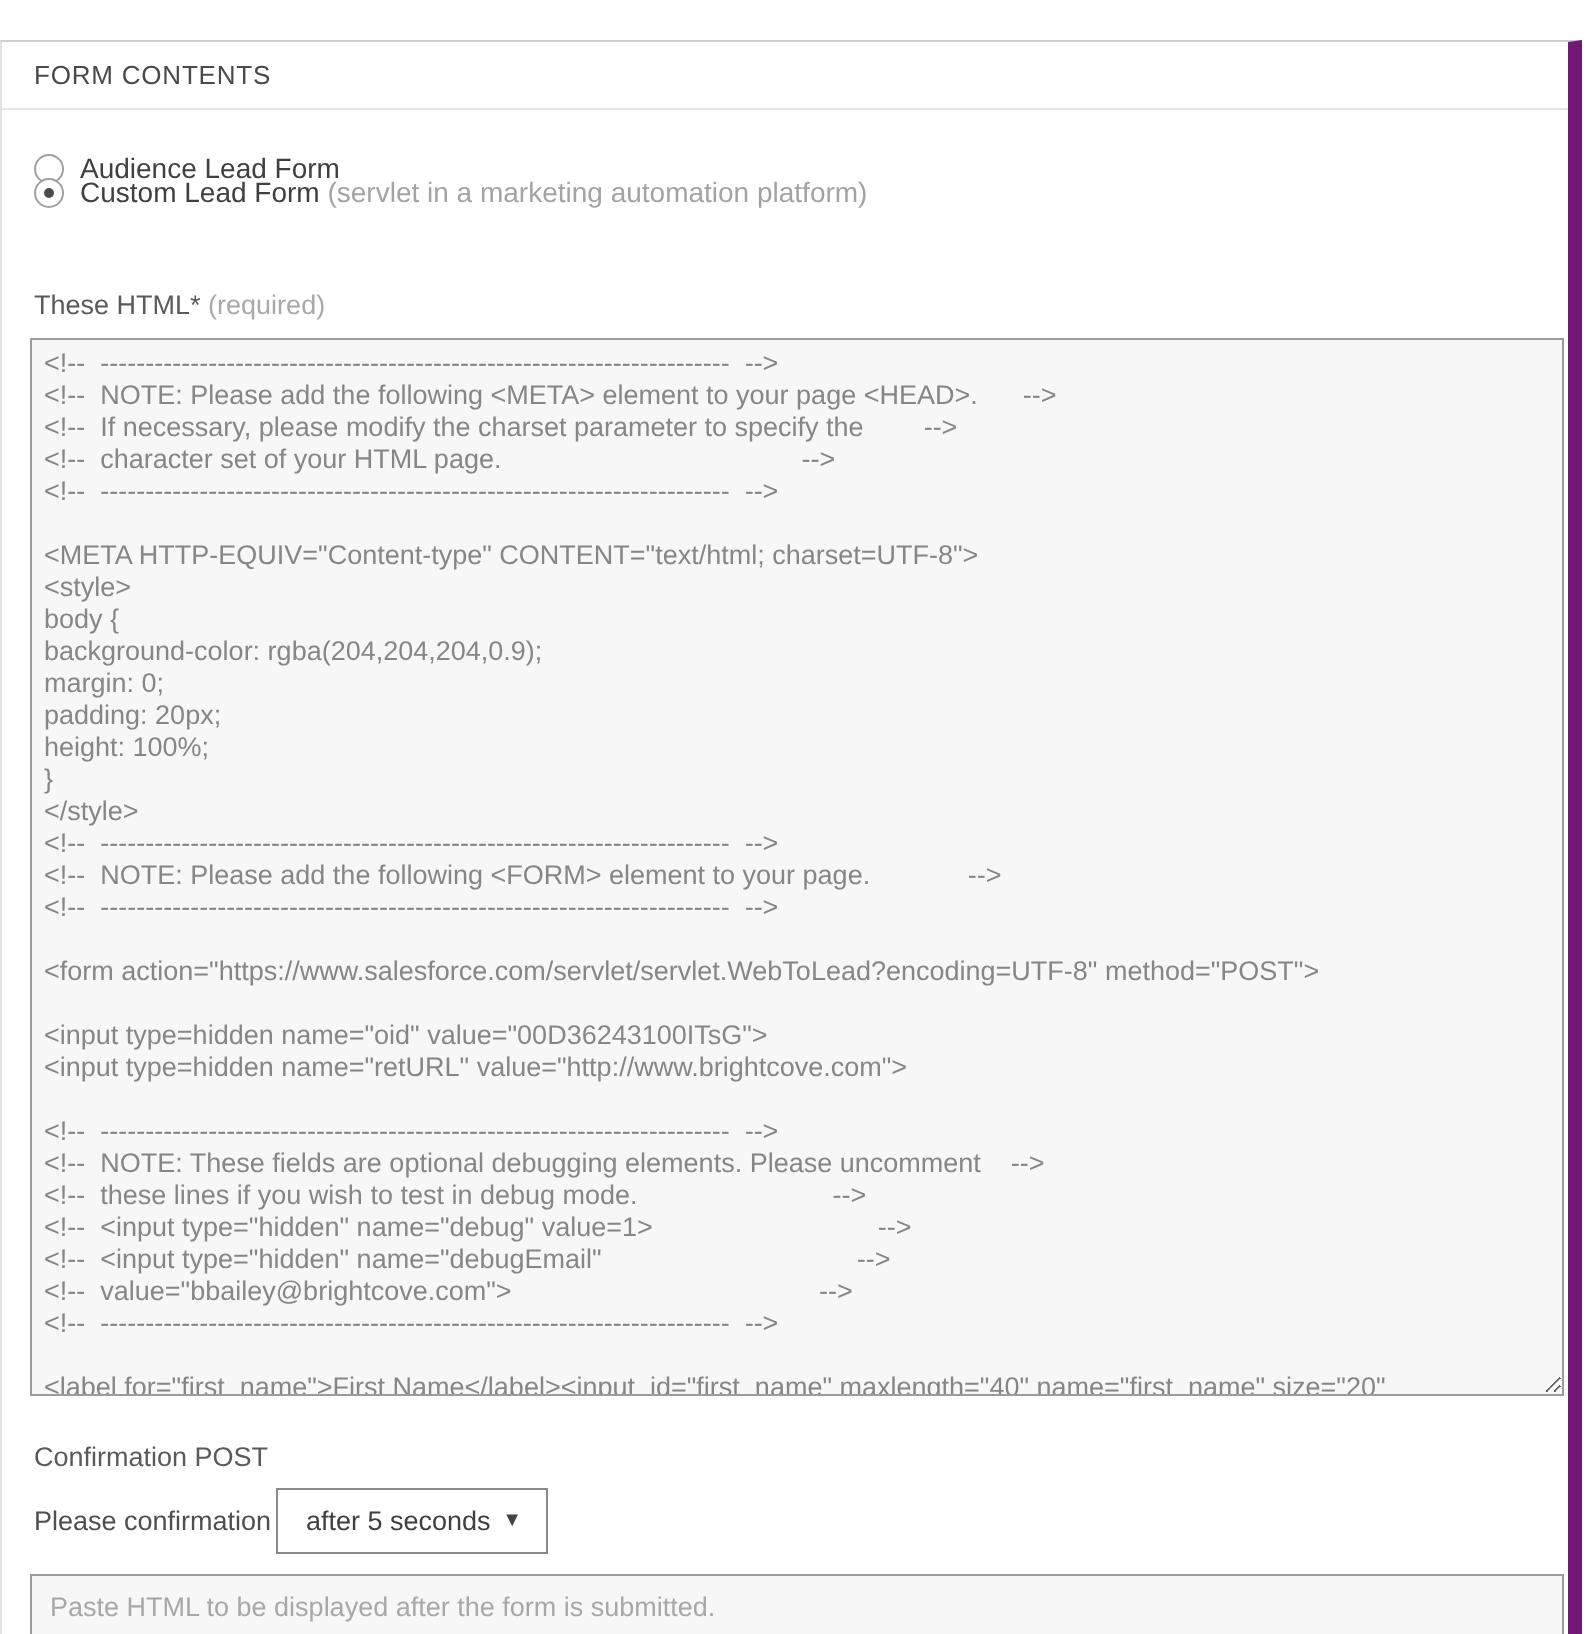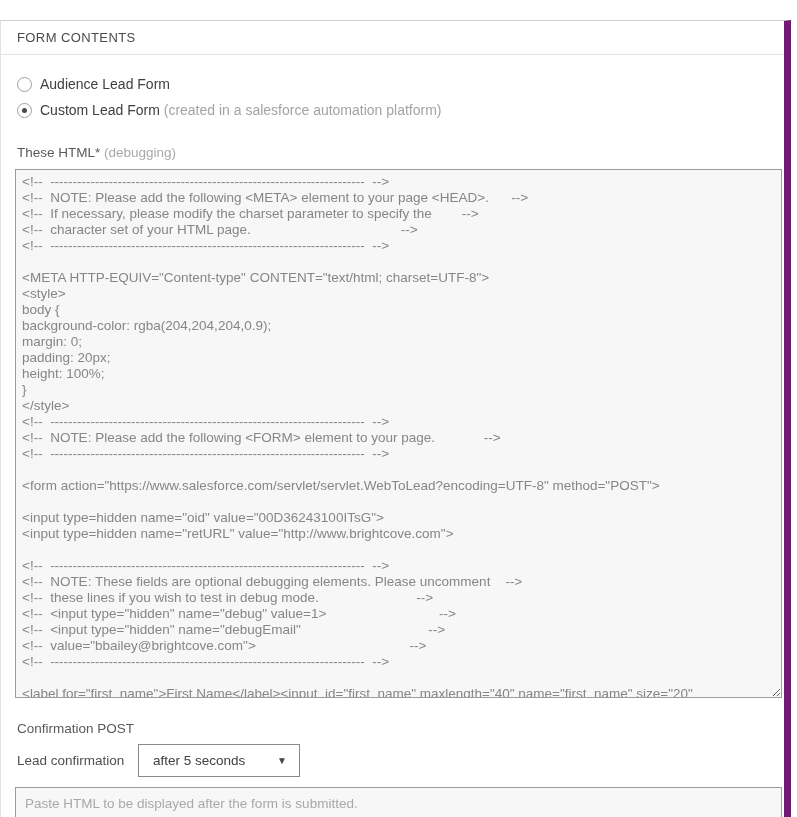--- a/index.html
+++ b/index.html
@@ -33,21 +33,21 @@
     background: #e4e4e4;
   }
   .radio-row {
     position: absolute;
     left: 16px;
     display: flex;
     align-items: center;
     cursor: default;
   }
   .radio-row.first  { top: 55px; }
-  .radio-row.second { top: 81px; }
+  .radio-row.second { top: 67px; }
   .radio-circle {
     width: 15px; height: 15px;
     border: 1px solid #a0a0a0;
     border-radius: 50%;
     background: #ffffff;
     margin-right: 8px;
     position: relative;
     flex: 0 0 auto;
   }
   .radio-circle.checked::after {
@@ -110,21 +110,21 @@
   textarea.confirmation-area { padding: 8px 9px; }
   .close-row-label {
     position: absolute;
     left: 16px; top: 732px;
     font-size: 13.5px;
     color: #4f4f4f;
   }
   .select-box {
     position: absolute;
     left: 137px; top: 723px;
-    width: 162px; height: 33px;
+    width: 136px; height: 33px;
     background: #ffffff;
     border: 1px solid #8a8a8a;
     display: flex;
     align-items: center;
     cursor: default;
   }
   .select-value {
     font-size: 13.5px;
     color: #404040;
     padding-left: 14px;
@@ -147,24 +147,24 @@
 
   <div class="radio-row first">
     <span class="radio-circle"></span>
     <span class="radio-label">Audience Lead Form</span>
   </div>
 
   <div class="radio-row second">
     <span class="radio-circle checked"></span>
     <span class="radio-label">Custom Lead Form</span>
     <span class="muted-note">&nbsp;</span>
-    <span class="muted-note">(created in a salesforce automation platform)</span>
+    <span class="muted-note">(servlet in a marketing automation platform)</span>
   </div>
 
-  <div class="field-label label-form-html"><span>These HTML*</span><span>&nbsp;</span><span class="req">(debugging)</span></div>
+  <div class="field-label label-form-html"><span>These HTML*</span><span>&nbsp;</span><span class="req">(required)</span></div>
 
   <textarea class="form-html-area" spellcheck="false" style="">&lt;!--  ----------------------------------------------------------------------  --&gt;
 &lt;!--  NOTE: Please add the following &lt;META&gt; element to your page &lt;HEAD&gt;.      --&gt;
 &lt;!--  If necessary, please modify the charset parameter to specify the        --&gt;
 &lt;!--  character set of your HTML page.                                        --&gt;
 &lt;!--  ----------------------------------------------------------------------  --&gt;
 
 &lt;META HTTP-EQUIV="Content-type" CONTENT="text/html; charset=UTF-8"&gt;
 &lt;style&gt;
 body {
@@ -188,21 +188,21 @@
 &lt;!--  these lines if you wish to test in debug mode.                          --&gt;
 &lt;!--  &lt;input type="hidden" name="debug" value=1&gt;                              --&gt;
 &lt;!--  &lt;input type="hidden" name="debugEmail"                                  --&gt;
 &lt;!--  value="bbailey@brightcove.com"&gt;                                         --&gt;
 &lt;!--  ----------------------------------------------------------------------  --&gt;
 
 &lt;label for="first_name"&gt;First Name&lt;/label&gt;&lt;input  id="first_name" maxlength="40" name="first_name" size="20"</textarea>
 
   <div class="field-label label-confirmation">Confirmation POST</div>
 
-  <div class="close-row-label">Lead confirmation</div>
+  <div class="close-row-label">Please confirmation</div>
 
   <div class="select-box">
     <span class="select-value">after 5 seconds</span>
     <span class="select-caret">▼</span>
   </div>
 
   <textarea class="confirmation-area" spellcheck="false" placeholder="Paste HTML to be displayed after the form is submitted." style=""></textarea>
 
 </div>
 

